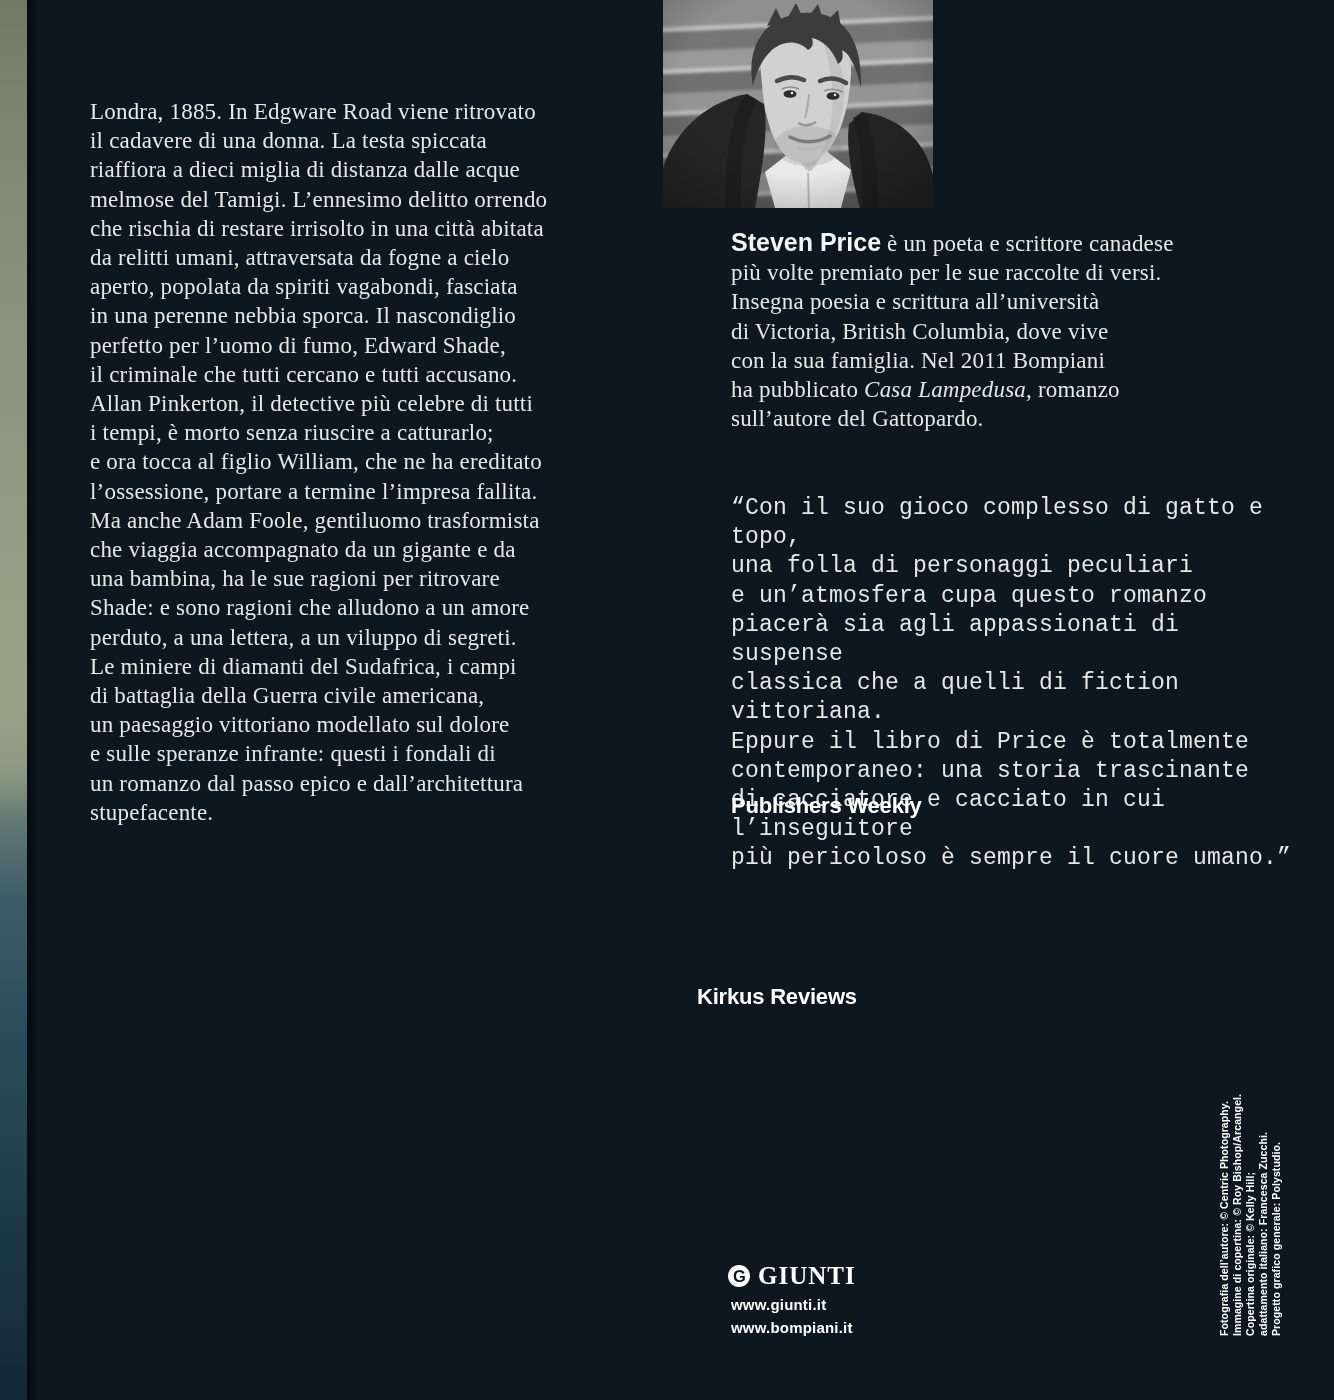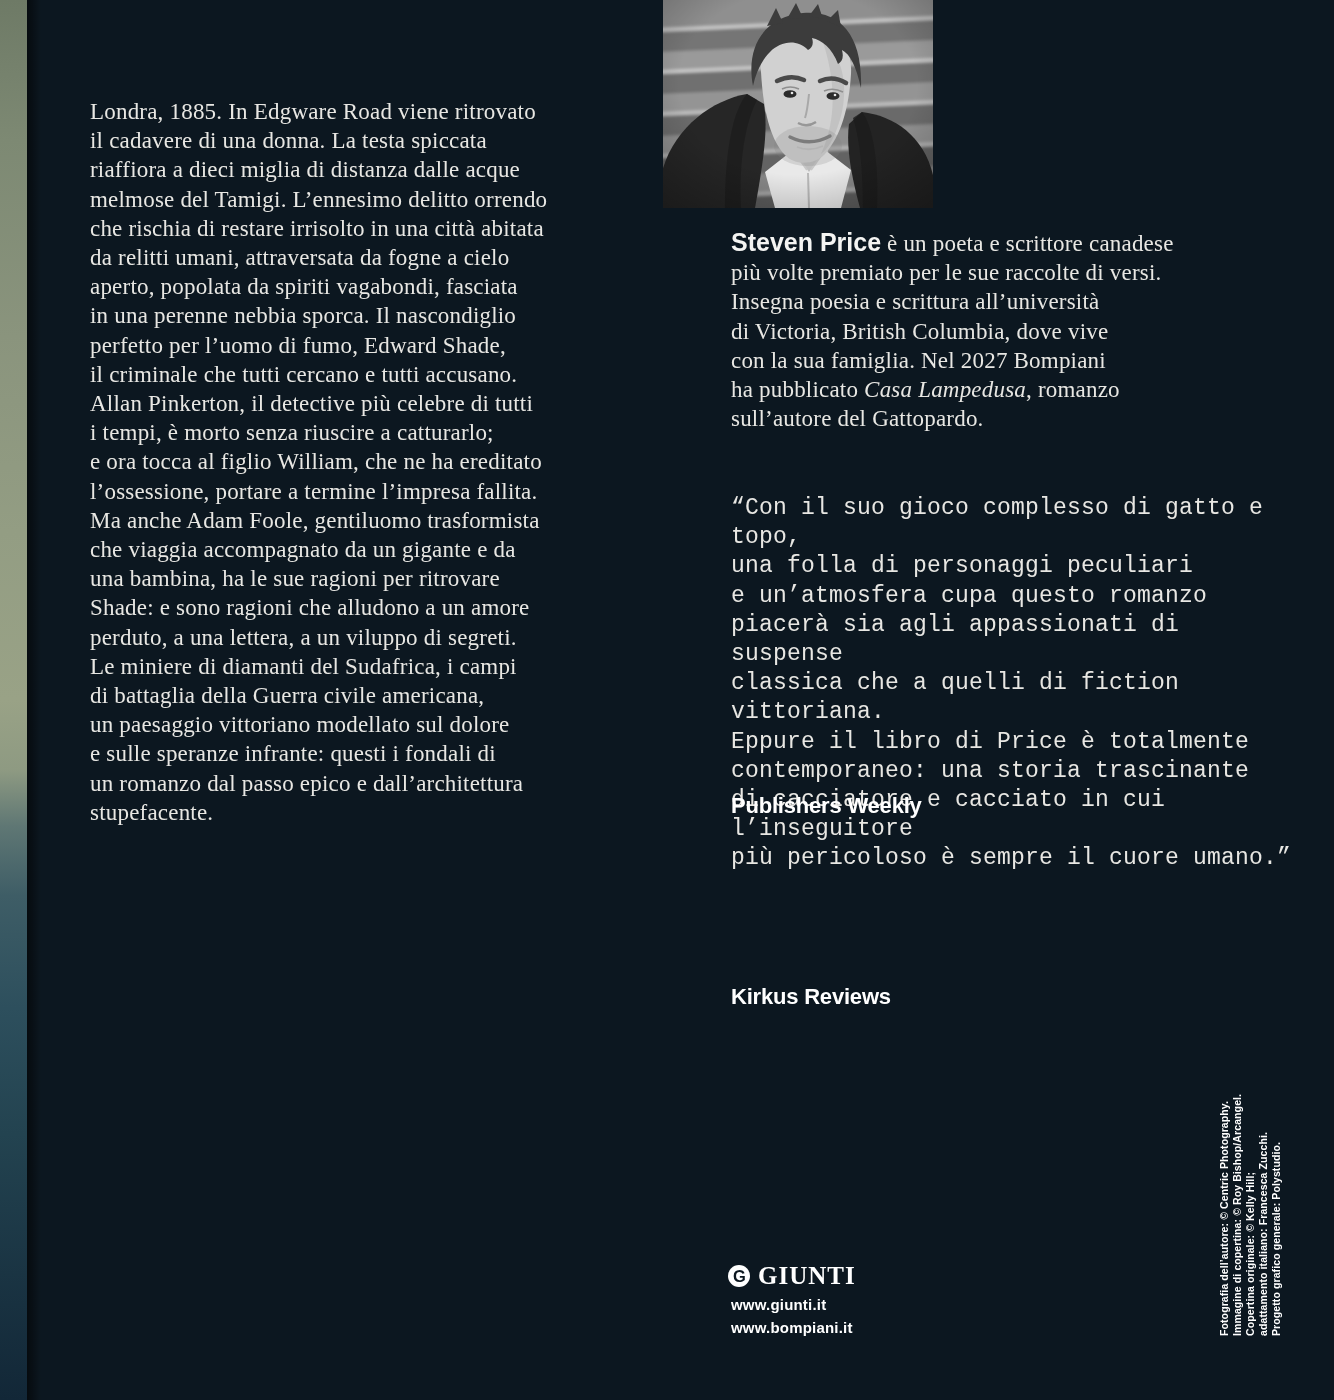--- a/index.html
+++ b/index.html
@@ -56,21 +56,21 @@
 
   .source-label{
     position:absolute;
     font-family:"Liberation Sans",sans-serif;
     font-weight:bold;
     font-size:22px;
     letter-spacing:-.2px;
     color:var(--label);
   }
   .pw-label{left:731px;top:793px;}
-  .kirkus-label{left:731px;top:984px;}
+  .kirkus-label{left:697px;top:984px;}
 
   .author-photo{
     position:absolute;left:663px;top:0;width:270px;height:208px;
     display:block;
   }
 
   .logo-row{
     position:absolute;left:727px;top:1262px;
     display:flex;align-items:center;gap:7px;
   }
@@ -200,21 +200,21 @@
 di battaglia della Guerra civile americana,
 un paesaggio vittoriano modellato sul dolore
 e sulle speranze infrante: questi i fondali di
 un romanzo dal passo epico e dall’architettura
 stupefacente.</div>
 
   <div class="serif-block bio"><span class="author-name">Steven Price</span><span> è un poeta e scrittore canadese
 più volte premiato per le sue raccolte di versi.
 Insegna poesia e scrittura all’università
 di Victoria, British Columbia, dove vive
-con la sua famiglia. Nel 2027 Bompiani
+con la sua famiglia. Nel 2011 Bompiani
 ha pubblicato </span><span class="book-title-italic">Casa Lampedusa</span><span>, romanzo
 sull’autore del Gattopardo.</span></div>
 
   <div class="serif-block quote quote-0">“Con il suo gioco complesso di gatto e topo,
 una folla di personaggi peculiari
 e un’atmosfera cupa questo romanzo
 piacerà sia agli appassionati di suspense
 classica che a quelli di fiction vittoriana.
 Eppure il libro di Price è totalmente
 contemporaneo: una storia trascinante

